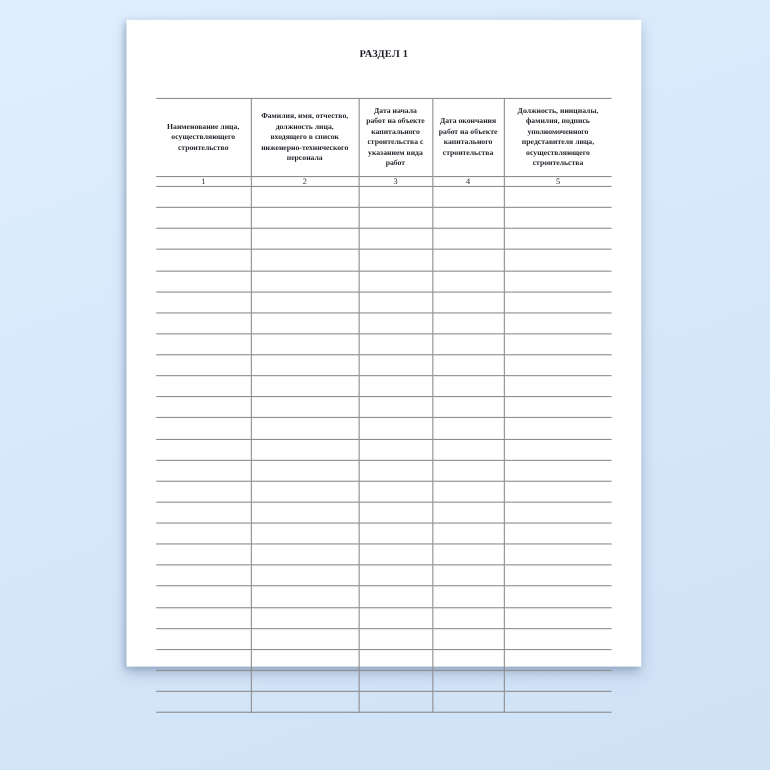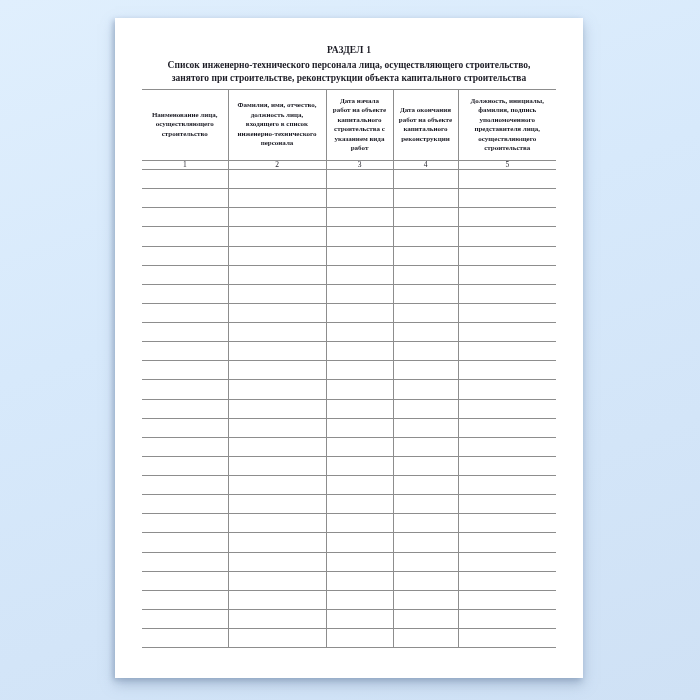--- a/index.html
+++ b/index.html
@@ -14,21 +14,21 @@
     position: relative;
     width: 700px;
     height: 700px;
     background: linear-gradient(160deg, #e0effd 0%, #d7e9fb 40%, #cfe1f5 100%);
   }
   .page {
     position: absolute;
     left: 115px;
     top: 18px;
     width: 468px;
-    height: 660px;
+    height: 588px;
     background: #ffffff;
     box-shadow: -2px 2px 5px rgba(120, 142, 172, 0.45),
                  0 6px 12px rgba(120, 142, 172, 0.5);
   }
   .doc-title {
     margin: 27px 0 0 0;
     text-align: center;
     font-size: 9.5px;
     line-height: 11px;
     font-weight: bold;
@@ -85,22 +85,20 @@
   .dcell {
     height: 18.14px;
   }
 </style>
 </head>
 <body>
 
 <div class="bg">
   <div class="page">
     <div class="doc-title">РАЗДЕЛ 1</div>
-    <div class="doc-subtitle">Список инженерно-технического персонала лица, осуществляющего строительство,
-занятого при строительстве, реконструкции объекта капитального строительства</div>
     <table class="doc-table">
       <colgroup>
         <col class="c1">
           <col class="c2">
           <col class="c3">
           <col class="c4">
           <col class="c5">
       </colgroup>
       <thead>
         <tr id="header-row">
@@ -114,21 +112,21 @@
 персонала</th>
             <th class="hcell">Дата начала
 работ на объекте
 капитального
 строительства с
 указанием вида
 работ</th>
             <th class="hcell">Дата окончания
 работ на объекте
 капитального
-реконструкции</th>
+строительства</th>
             <th class="hcell">Должность, инициалы,
 фамилия, подпись
 уполномоченного
 представителя лица,
 осуществляющего
 строительства</th>
           </tr>
         <tr id="number-row">
             <td class="ncell">1</td>
             <td class="ncell">2</td>

